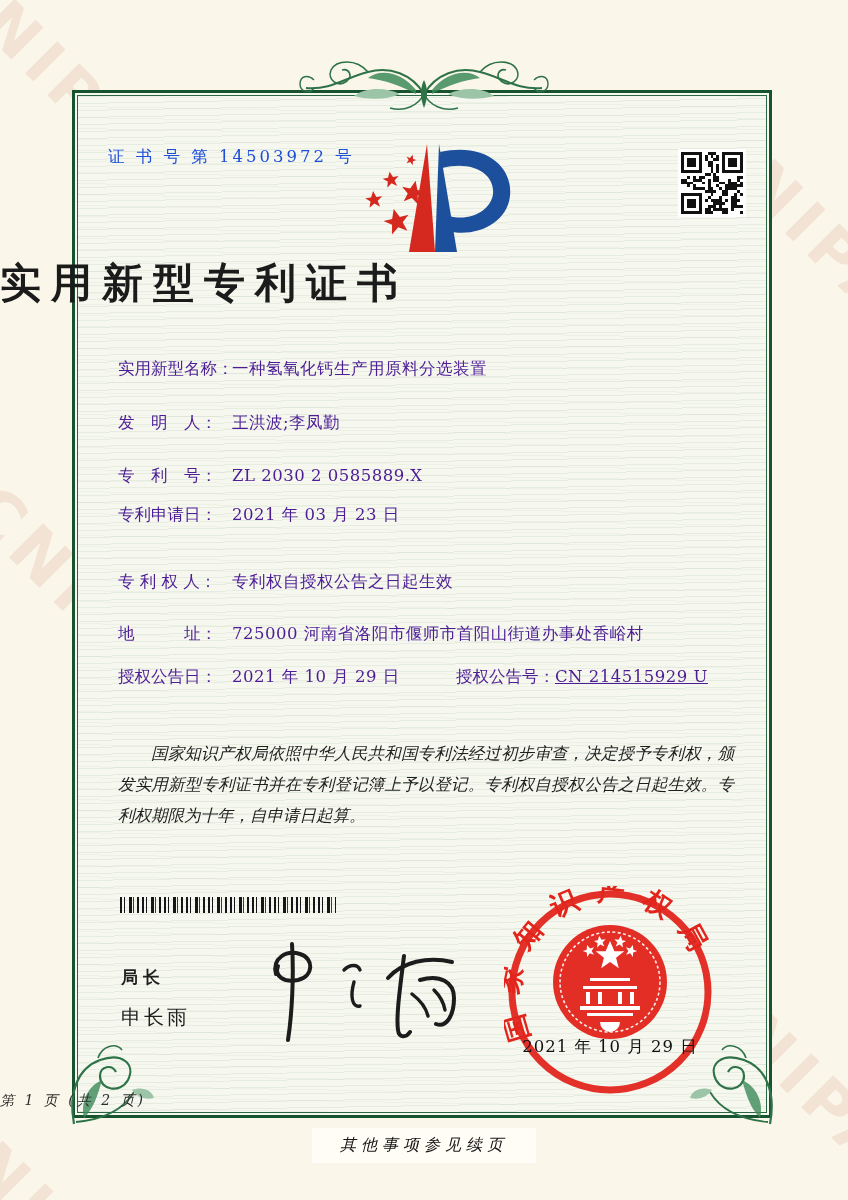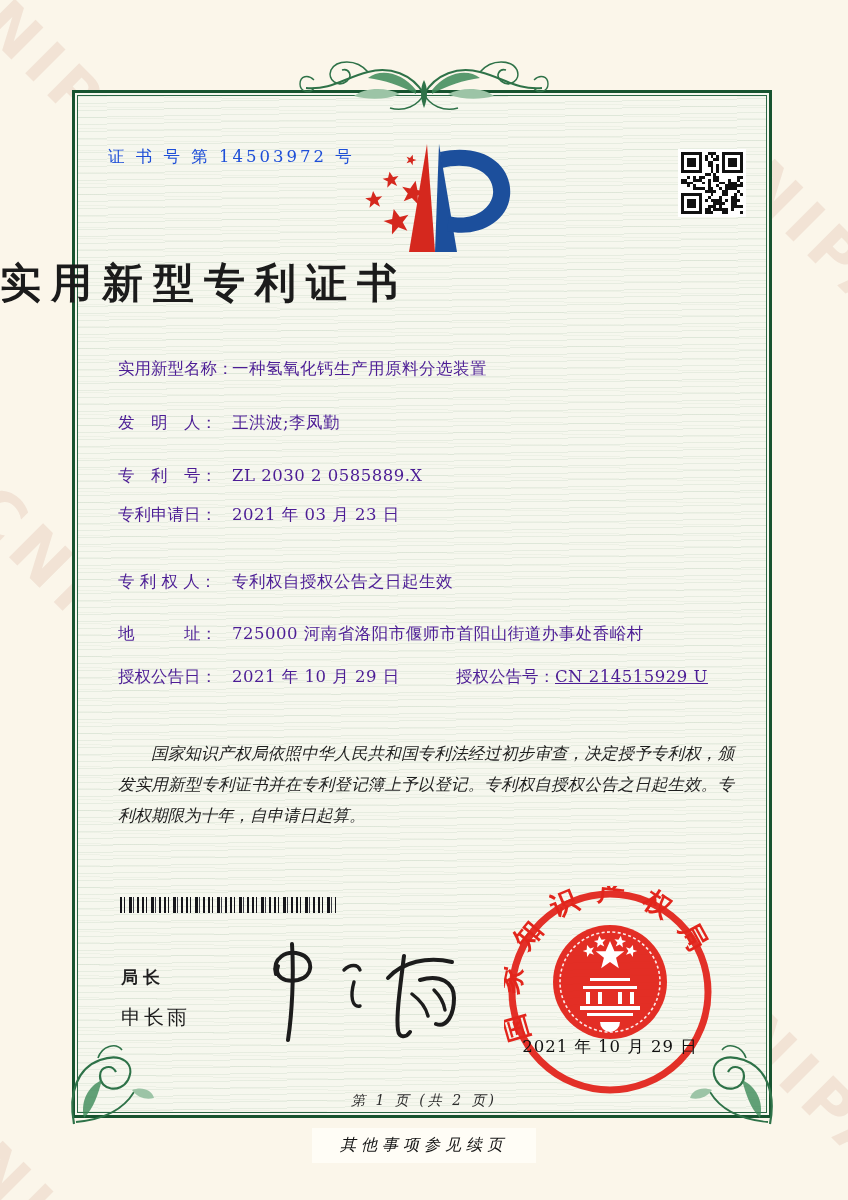--- a/index.html
+++ b/index.html
@@ -63,21 +63,21 @@
   }
   .signer-title{left:121px;top:966px;font-size:17px;letter-spacing:5px;color:#1f1f1f;font-weight:bold;}
   .signer-name{left:121px;top:1004px;font-size:20px;letter-spacing:3px;color:#1f1f1f;}
   .signature{left:248px;top:936px;width:215px;height:112px;}
   .seal{left:504px;top:886px;width:212px;height:212px;}
   .seal-date{
     left:512px;top:1036px;width:196px;text-align:center;
     font-size:16.5px;letter-spacing:1px;color:#111;font-weight:500;
   }
   .page-no{
-    left:0;top:1092px;width:848px;text-align:center;
+    left:0;top:1092px;width:848px;text-align:left;
     font-size:14px;letter-spacing:3px;color:#2c2c2c;font-style:italic;
   }
   .continuation{
     left:50%;top:1128px;transform:translateX(-50%);
     background:#fffdf6;padding:7px 28px;
     font-size:16px;letter-spacing:5px;color:#141414;font-style:italic;white-space:nowrap;
   }
 </style>
 </head>
 <body>

